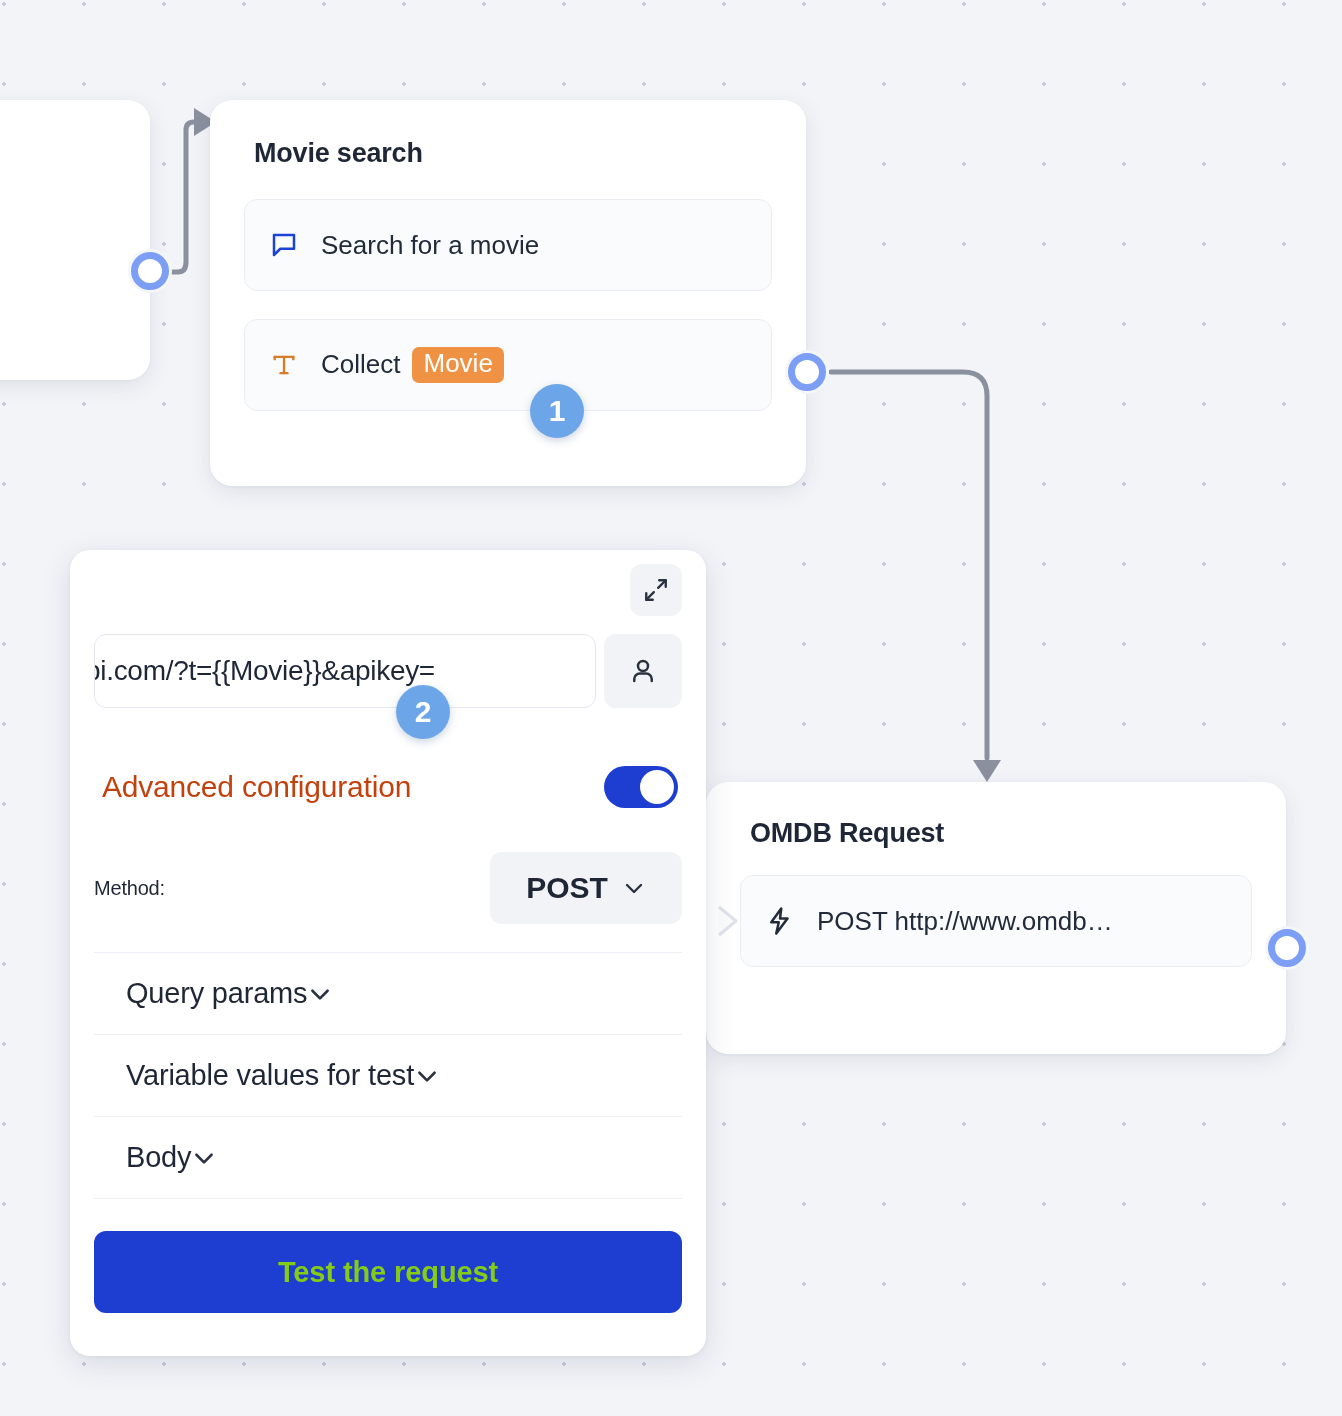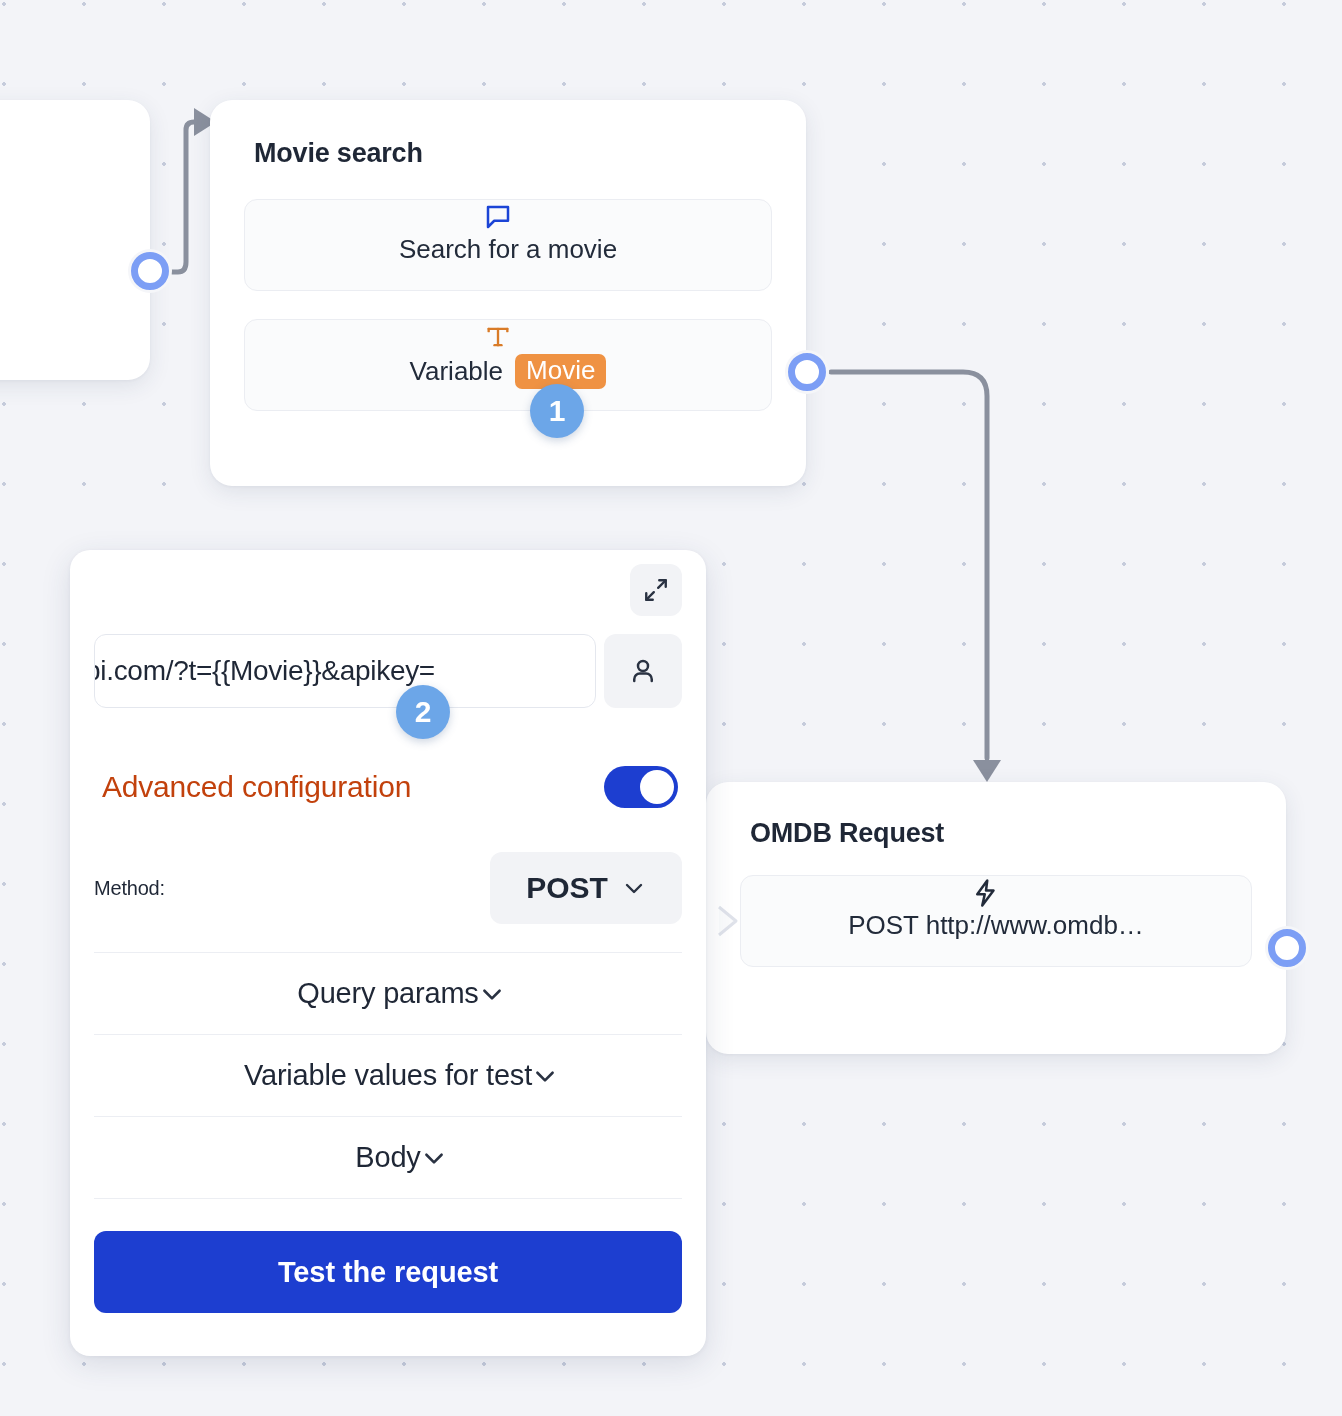--- a/index.html
+++ b/index.html
@@ -43,21 +43,20 @@
     display: flex;
     align-items: center;
     background: #fafbfc;
     border: 1px solid #ebedf2;
     border-radius: 13px;
     padding: 0 22px;
     height: 92px;
     font-size: 26px;
     color: #222b3a;
     position: relative;
-    flex-direction: column;
   }
 
   .node-row .ricon {
     width: 34px;
     height: 34px;
     margin-right: 20px;
     display: flex;
     align-items: center;
     justify-content: center;
     flex: 0 0 auto;
@@ -269,34 +268,34 @@
     font-size: 30px;
     font-weight: 700;
     color: #1f2736;
     cursor: pointer;
     padding: 0 22px;
   }
 
   .acc-item {
     display: flex;
     align-items: center;
-    justify-content: center;
+    justify-content: flex-start;
     height: 82px;
     border-bottom: 1px solid #eceef3;
     cursor: pointer;
     padding: 0 6px 0 32px;
   }
   .acc-label { font-size: 29px; color: #1f2736; letter-spacing: -0.2px; }
 
   .test-btn {
     margin-top: 32px;
     height: 82px;
     border-radius: 12px;
     background: #1d3ed0;
-    color: #ffffff;
+    color: #84cc16;
     font-size: 29px;
     font-weight: 700;
     display: flex;
     align-items: center;
     justify-content: center;
     cursor: pointer;
     letter-spacing: -0.1px;
   }
 
   svg { display: block; }
@@ -340,21 +339,21 @@
       <span class="ricon">
         <svg width="28" height="28" viewBox="0 0 24 24" fill="none" stroke="#d97b27" stroke-width="2" stroke-linecap="round">
           <path d="M4 5 h16"></path>
           <path d="M4 5 v2"></path>
           <path d="M20 5 v2"></path>
           <path d="M12 5 v14"></path>
           <path d="M9 19 h6"></path>
         </svg>
       </span>
       <span class="row-label">
-        <span>Variable</span>
+        <span>Collect</span>
         <span class="chip">Movie</span>
       </span>
     </div>
   </div>
   <div class="handle" id="handle-movie-out"></div>
   <div class="badge" id="badge-1">1</div>
 
   <div class="node" id="node-omdb">
     <div class="node-title">OMDB Request</div>
 

